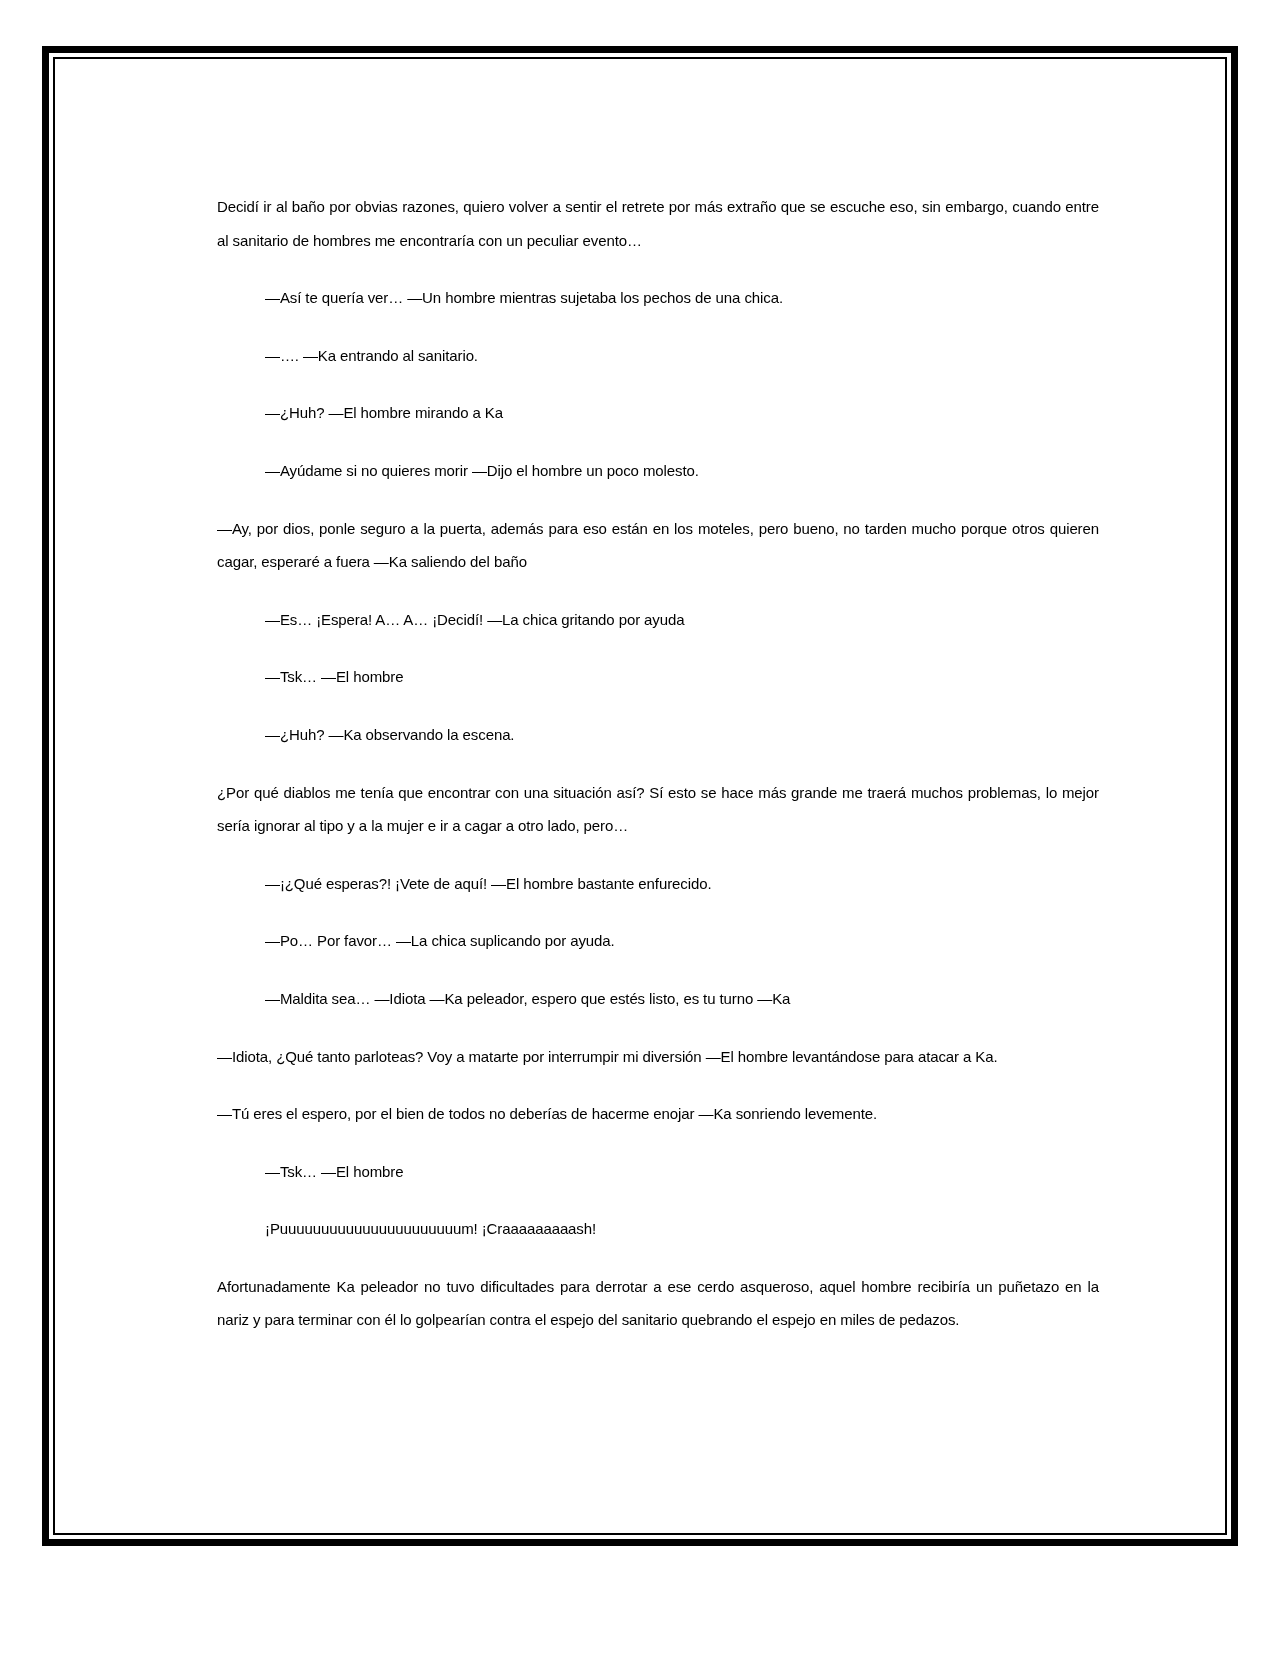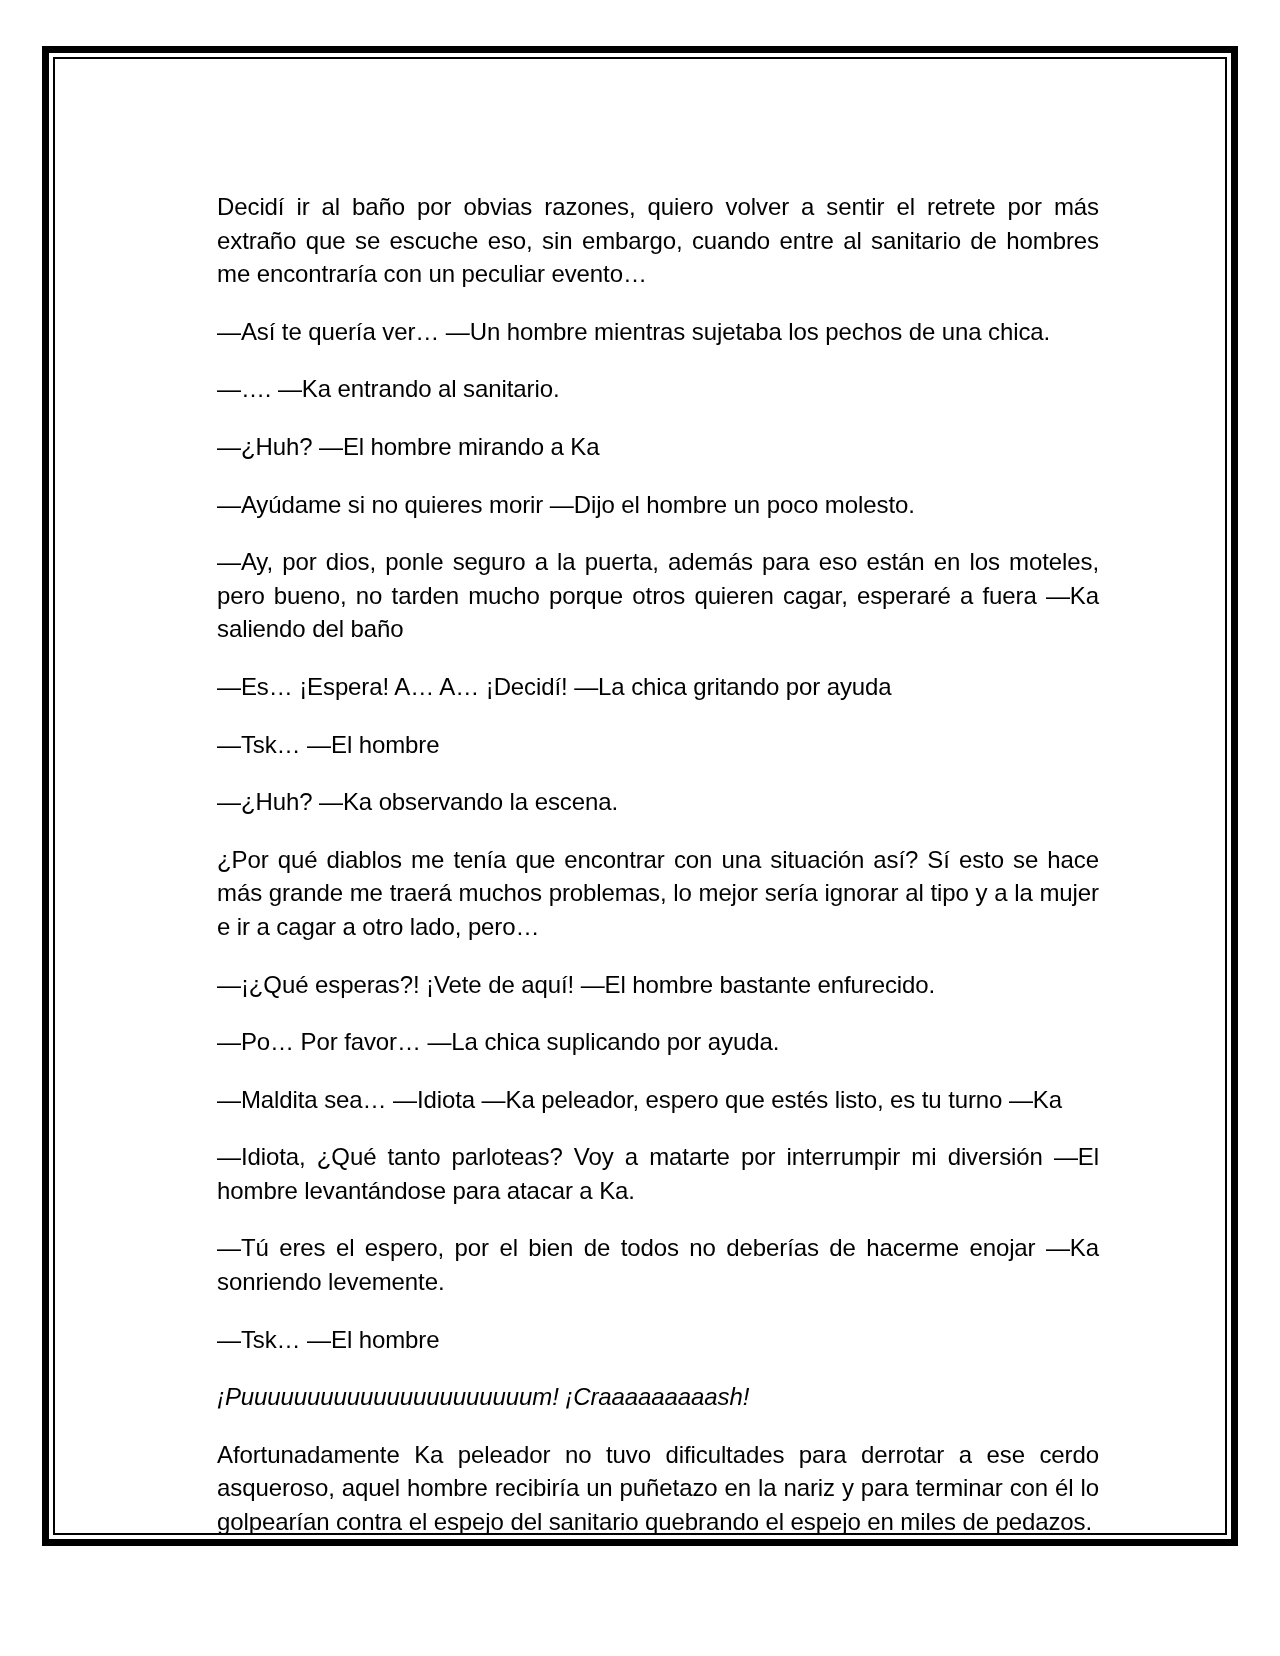--- a/index.html
+++ b/index.html
@@ -39,34 +39,33 @@
 
   .doc-body {
     position: absolute;
     left: 168px;
     top: 137px;
     width: 882px;
   }
 
   p.para {
     margin: 0 0 24px 0;
-    font-size: 24px;
+    font-size: 15px;
     line-height: 33.6px;
     text-align: justify;
     text-justify: inter-word;
     letter-spacing: -0.1px;
     word-spacing: 0px;
   }
   p.para:last-child { margin-bottom: 0; }
 
   
-  p.para.short { text-align: left; }
+  p.para.short { text-align: left; margin-left: 48px; }
 
   p.para.italic {
-    font-style: italic;
   }
 </style>
 </head>
 <body>
 
 <div class="page-frame">
   <div class="page-frame-inner"></div>
 
   <div class="doc-body">
 

